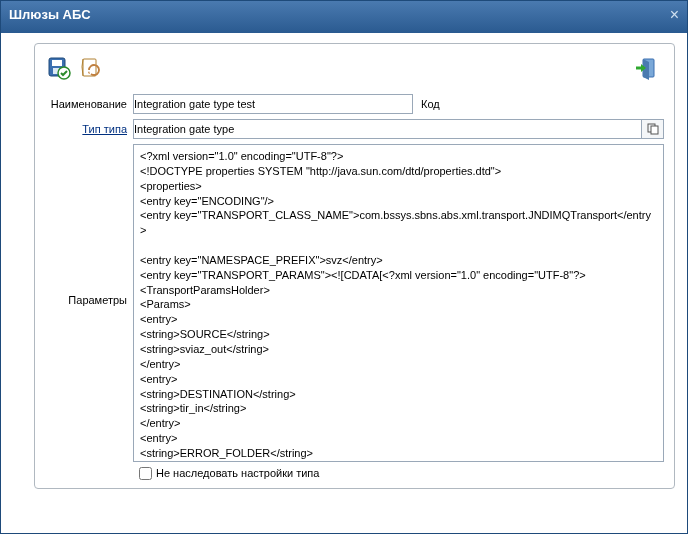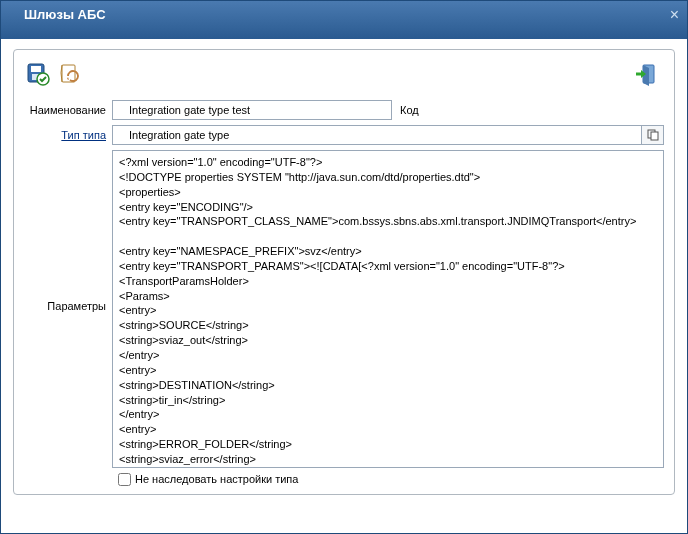--- a/index.html
+++ b/index.html
@@ -10,39 +10,40 @@
     font-size: 11px;
     background: #fff;
     width: 688px;
     height: 534px;
     overflow: hidden;
     border: 1px solid #1e4a7a;
   }
   .titlebar {
     background: linear-gradient(to bottom, #4a7ab0, #2a5a90);
     color: #fff;
-    height: 38px;
+    height: 32px;
     line-height: 28px;
-    padding: 0 23px;
+    padding: 0 8px;
     font-size: 13px;
     font-weight: bold;
     position: relative;
   }
   .titlebar .close {
     position: absolute;
     right: 8px;
     top: 0;
     color: #cfe0f0;
     font-size: 16px;
     cursor: pointer;
     font-family: Arial, sans-serif;
     font-weight: normal;
   }
   .content {
     padding: 10px 12px;
+    margin-left: 21px;
   }
   .panel {
     border: 1px solid #b0b8c0;
     border-radius: 4px;
     padding: 10px 10px 8px 10px;
     background: #fff;
   }
   .toolbar {
     display: flex;
     align-items: center;
@@ -67,21 +68,21 @@
   .label-col {
     width: 88px;
     text-align: right;
     padding-right: 6px;
     color: #000;
   }
   .label-col.link { text-decoration: underline; color: #003080; cursor: pointer; }
   input[type="text"] {
     border: 1px solid #9aa8b8;
     height: 20px;
-    padding: 0 16px;
+    padding: 0 0;
     font-family: inherit;
     font-size: 11px;
     background: #fff;
   }
   .name-input { width: 280px; }
   .code-lbl { width: 32px; text-align: center; padding-right: 6px; padding-left: 8px; }
   .code-input { flex: 1; }
   .type-input { flex: 1; }
   .type-btn {
     width: 22px;

